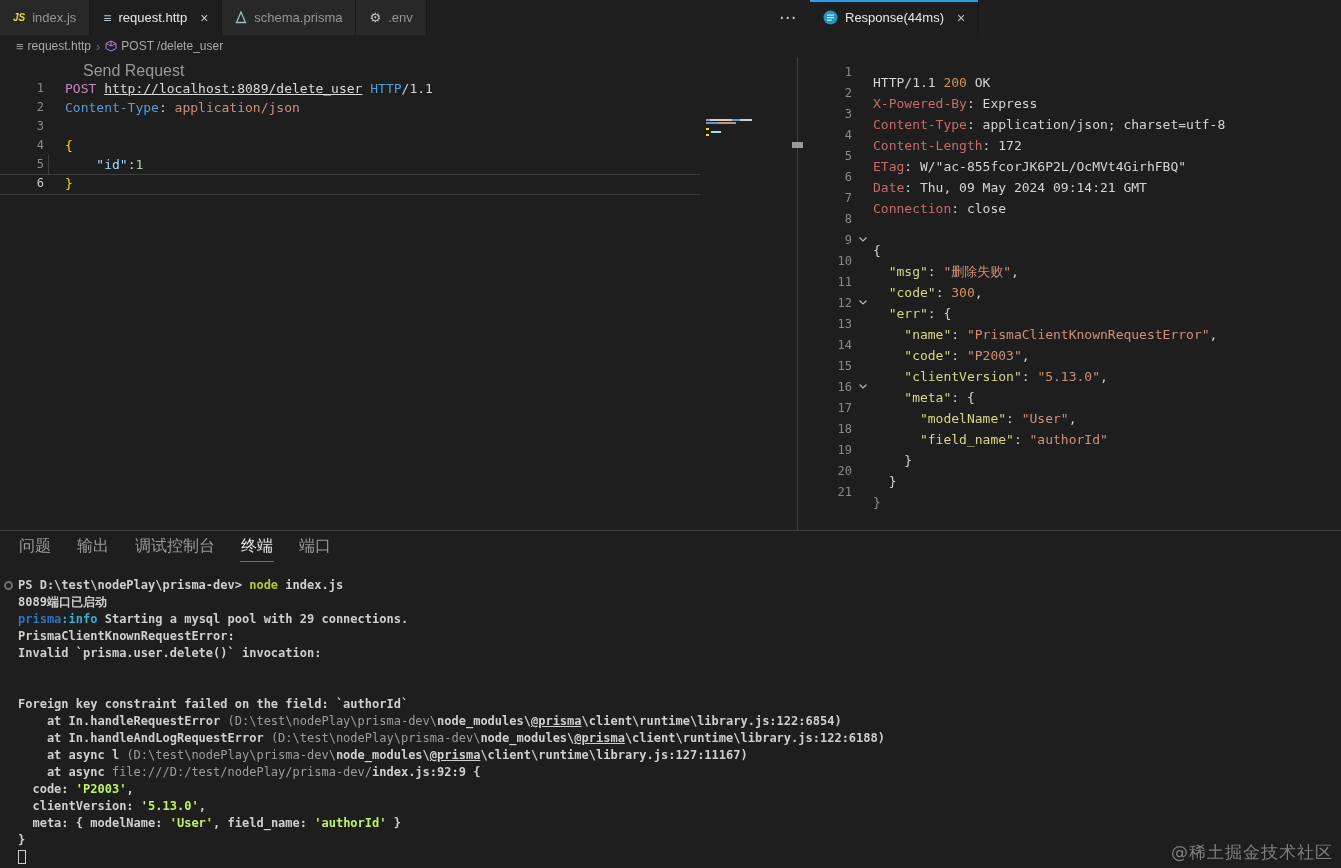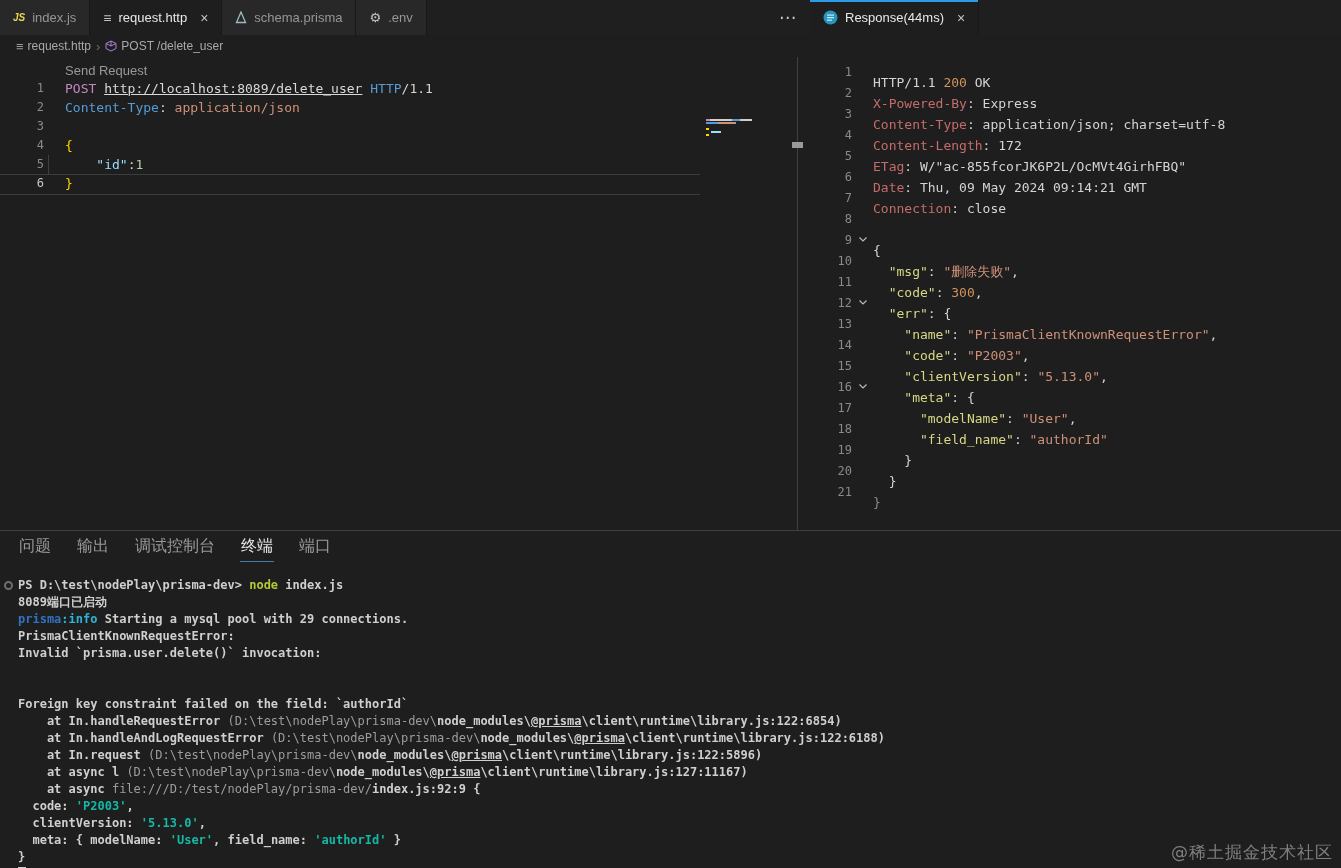--- a/index.html
+++ b/index.html
@@ -38,21 +38,21 @@
 
   
   .breadcrumb { height:22px; display:flex; align-items:center; gap:5px; padding-left:16px;
     color:#a9a9a9; font-size:12px; background:#1e1e1e; }
   .breadcrumb .sep { color:#6e6e6e; font-size:13px; }
   .breadcrumb .bc-item { display:flex; align-items:center; gap:4px; cursor:pointer; }
   .bc-http-glyph { color:#9a9a9a; font-size:13px; }
 
   
   .editor-body { position:relative; height:473px; overflow:hidden; padding-top:6px; }
-  .codelens { margin-left:65px; height:16px; line-height:16px; font-size:13px; color:#999999;
+  .codelens { margin-left:83px; height:16px; line-height:16px; font-size:16px; color:#999999;
     cursor:pointer; font-family:"Liberation Sans",sans-serif; }
   .ed-line { display:flex; height:19px; line-height:19px; font-size:13px; position:relative; white-space:pre; }
   .ed-line .ln { width:44px; text-align:right; color:#8a8a8a; font-size:12px; flex:none; }
   .ed-line .code { padding-left:21px; position:relative; }
   .ed-line.active .ln { color:#c6c6c6; }
   .ed-line.active::after { content:""; position:absolute; left:0; top:0; width:700px; height:100%;
     border-top:1px solid #3c3c3c; border-bottom:1px solid #3c3c3c; pointer-events:none; }
   .indent-guide { position:absolute; left:4px; top:0; height:100%; border-left:1px solid #404040; }
 
   .resp-body { position:relative; height:495px; overflow:hidden; padding-top:27px; }
@@ -89,21 +89,21 @@
   .panel-tab { color:#9a9a9a; cursor:pointer; padding:3px 1px 4px; border-bottom:1px solid transparent; }
   .panel-tab.active { color:#e7e7e7; border-bottom-color:#417ca8; }
 
   .terminal { position:absolute; left:0; top:577px; width:1341px; padding-left:18px;
     font-size:12px; font-weight:bold; color:#cccccc; }
   .t-line { height:17px; line-height:17px; white-space:pre; }
   .t-w   { color:#cfcfcf; }
   .t-yel { color:#b5c837; }
   .t-cy1 { color:#3173c0; }
   .t-cy2 { color:#2eb3d6; }
-  .t-grn { color:#14b8a6; }
+  .t-grn { color:#bef264; }
   .t-dim { color:#9d9d9d; font-weight:normal; }
   .t-wu  { color:#cfcfcf; text-decoration:underline; }
   .t-cursor { display:inline-block; width:8px; height:14px; border:1px solid #cccccc; margin-top:1px; }
   .term-circle { position:absolute; left:4px; top:581px; width:9px; height:9px; border:2px solid #6e6e6e;
     border-radius:50%; }
 
   .watermark { position:absolute; right:8px; bottom:4px; color:#909090; opacity:.85;
     font-size:17px; letter-spacing:1px; font-family:"DejaVu Sans","Liberation Sans",sans-serif; }
 </style>
 </head>
@@ -239,21 +239,20 @@
     <div class="t-line"><span class="t-w">PS D:\test\nodePlay\prisma-dev&gt; </span><span class="t-yel">node</span><span class="t-w"> index.js</span></div>
     <div class="t-line"><span class="t-w">8089端口已启动</span></div>
     <div class="t-line"><span class="t-cy1">prisma</span><span class="t-cy2">:info</span><span class="t-w"> Starting a mysql pool with 29 connections.</span></div>
     <div class="t-line"><span class="t-w">PrismaClientKnownRequestError:</span></div>
     <div class="t-line"><span class="t-w">Invalid `prisma.user.delete()` invocation:</span></div>
     <div class="t-line"></div>
     <div class="t-line"></div>
     <div class="t-line"><span class="t-w">Foreign key constraint failed on the field: `authorId`</span></div>
     <div class="t-line"><span class="t-w">    at In.handleRequestError </span><span class="t-dim">(D:\test\nodePlay\prisma-dev\</span><span class="t-w">node_modules\</span><span class="t-wu">@prisma</span><span class="t-w">\client\runtime\library.js:122:6854)</span></div>
     <div class="t-line"><span class="t-w">    at In.handleAndLogRequestError </span><span class="t-dim">(D:\test\nodePlay\prisma-dev\</span><span class="t-w">node_modules\</span><span class="t-wu">@prisma</span><span class="t-w">\client\runtime\library.js:122:6188)</span></div>
-    <div class="t-line"><span class="t-w">    at In.request </span><span class="t-dim">(D:\test\nodePlay\prisma-dev\</span><span class="t-w">node_modules\</span><span class="t-wu">@prisma</span><span class="t-w">\client\runtime\library.js:122:5896)</span></div>
     <div class="t-line"><span class="t-w">    at async l </span><span class="t-dim">(D:\test\nodePlay\prisma-dev\</span><span class="t-w">node_modules\</span><span class="t-wu">@prisma</span><span class="t-w">\client\runtime\library.js:127:11167)</span></div>
     <div class="t-line"><span class="t-w">    at async </span><span class="t-dim">file:///D:/test/nodePlay/prisma-dev/</span><span class="t-w">index.js:92:9 {</span></div>
     <div class="t-line"><span class="t-w">  code: </span><span class="t-grn">'P2003'</span><span class="t-w">,</span></div>
     <div class="t-line"><span class="t-w">  clientVersion: </span><span class="t-grn">'5.13.0'</span><span class="t-w">,</span></div>
     <div class="t-line"><span class="t-w">  meta: { modelName: </span><span class="t-grn">'User'</span><span class="t-w">, field_name: </span><span class="t-grn">'authorId'</span><span class="t-w"> }</span></div>
     <div class="t-line"><span class="t-w">}</span></div>
     <div class="t-line"><span class="t-cursor"></span></div>
   </div>
 
 <div class="watermark">@稀土掘金技术社区</div>

